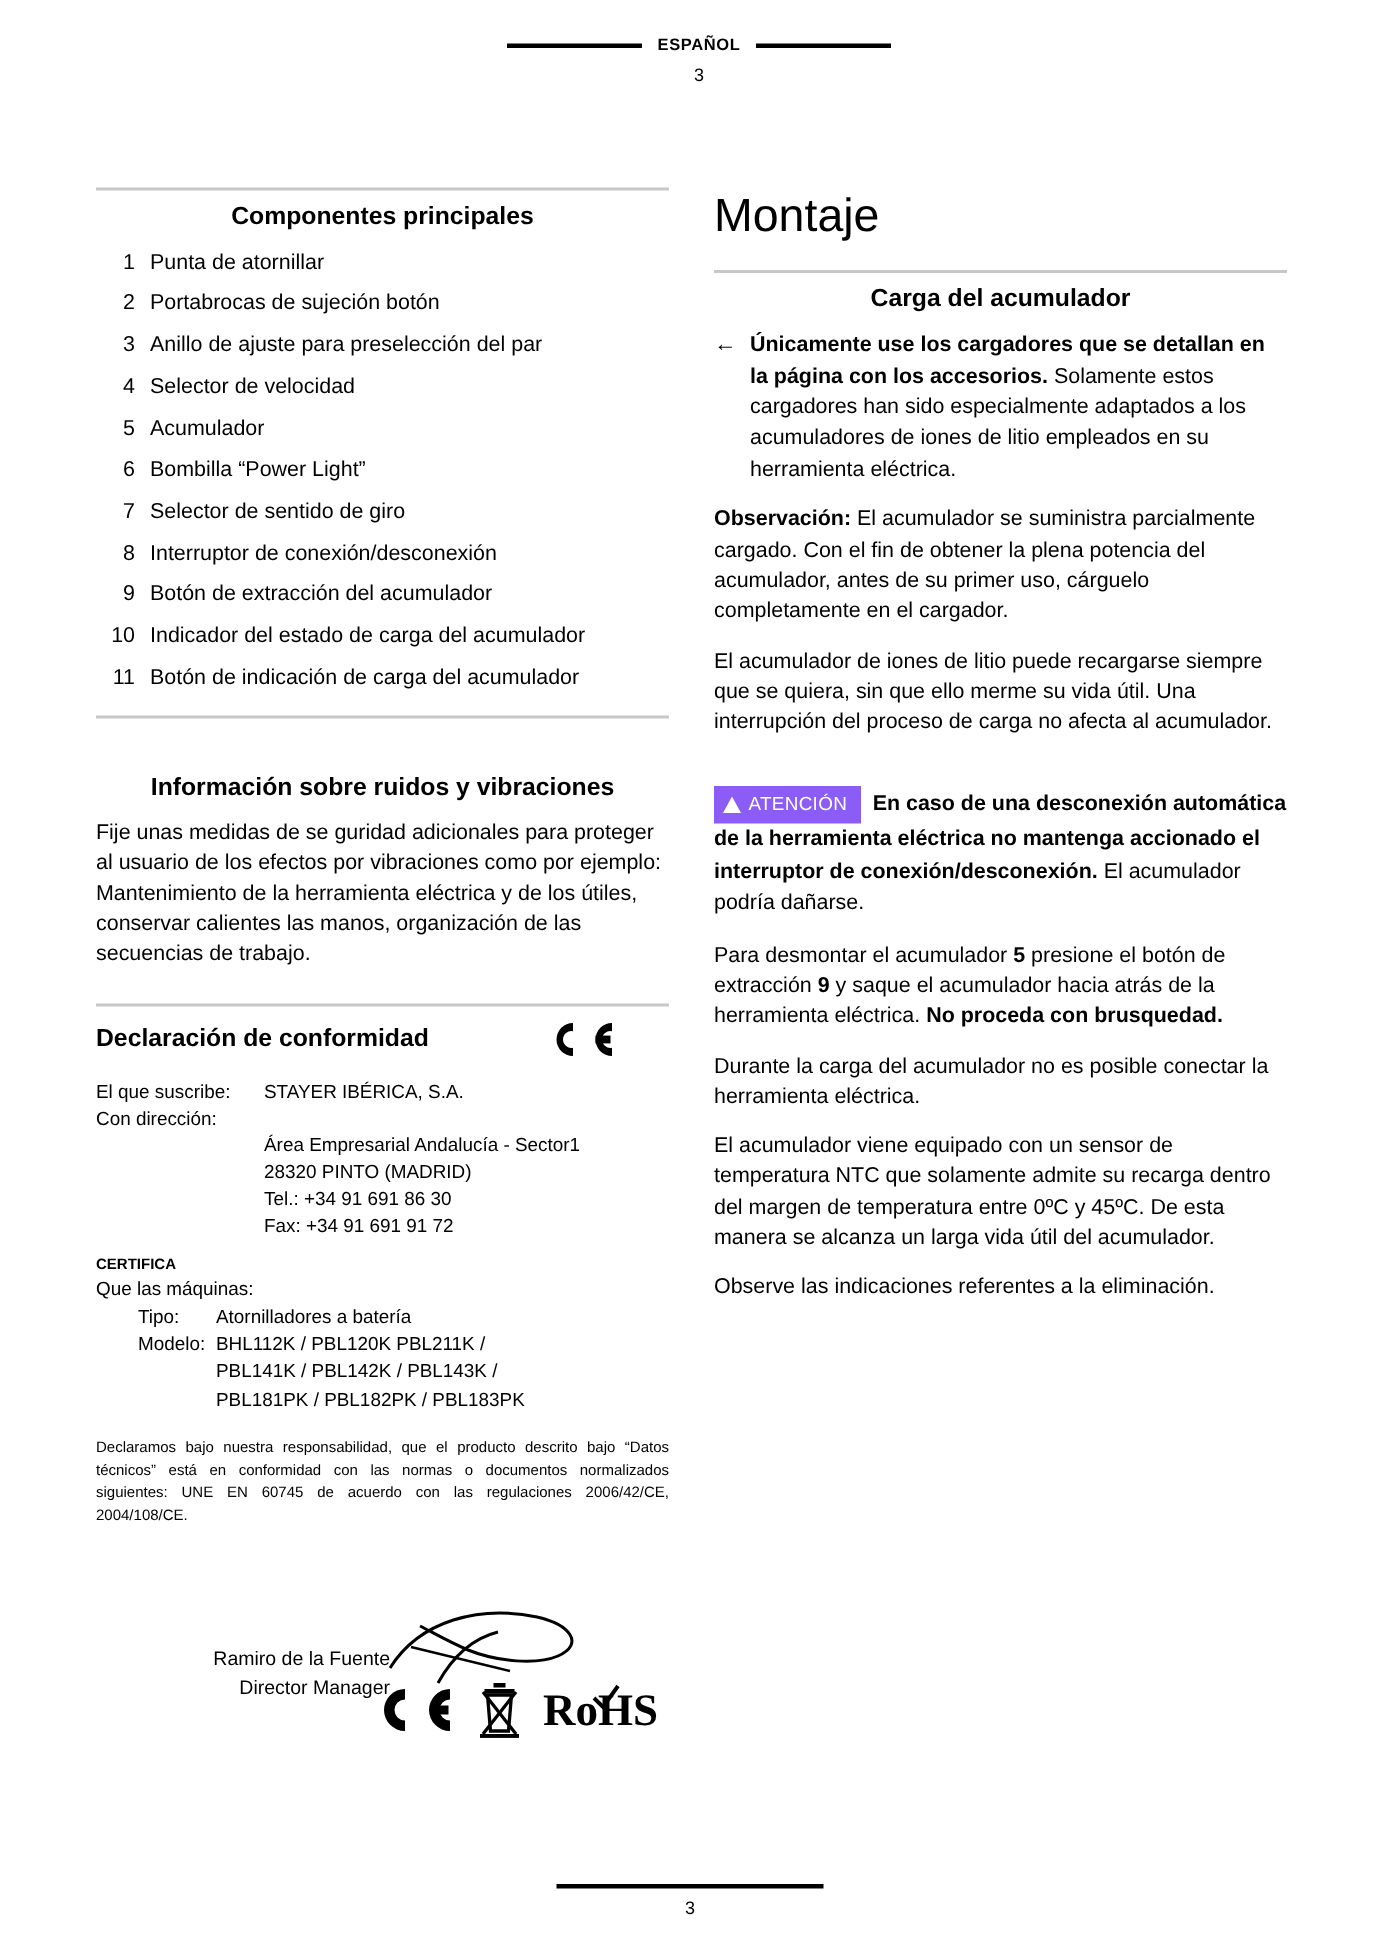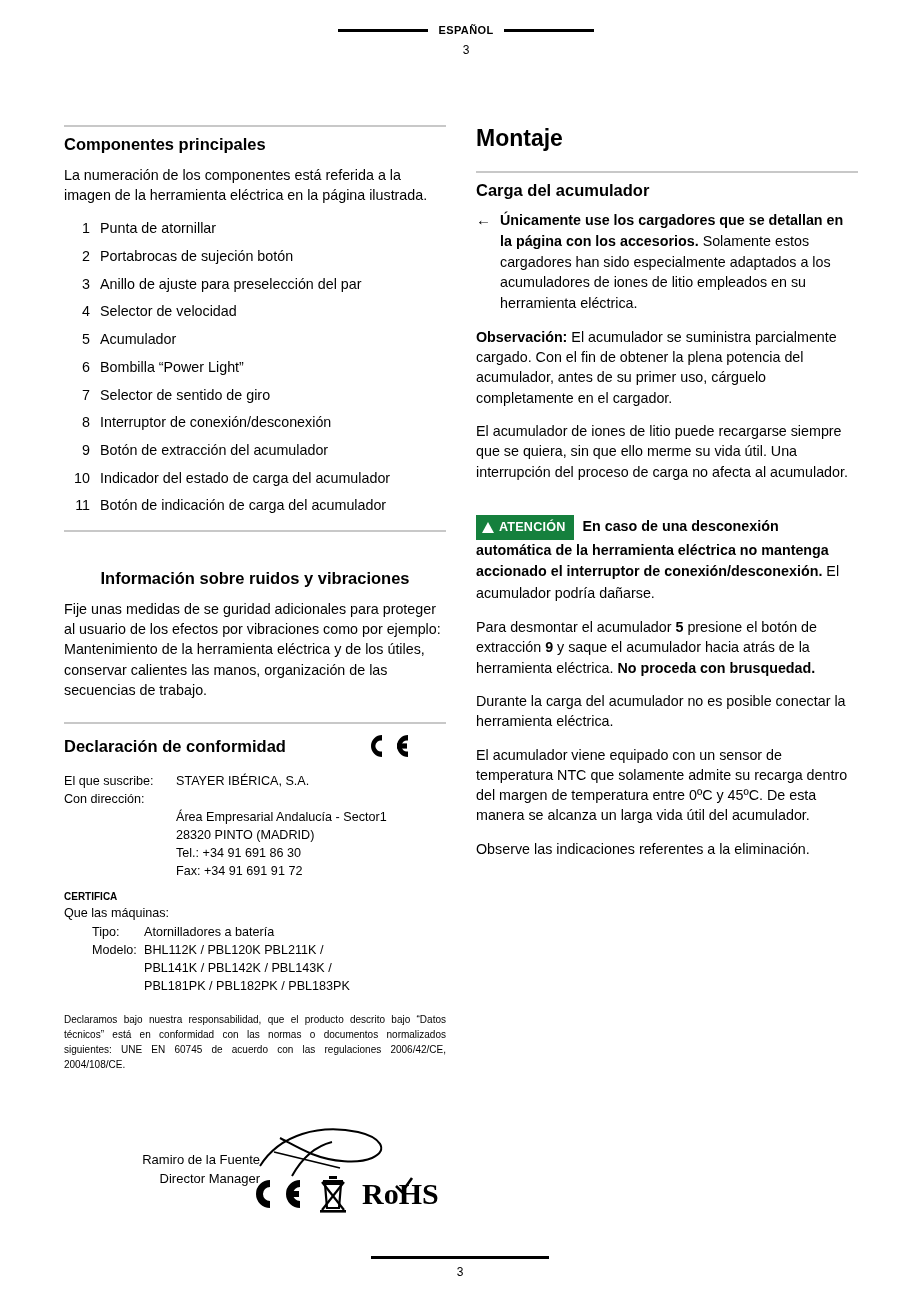--- a/index.html
+++ b/index.html
@@ -91,24 +91,25 @@
     height: 2px;
     background: #c8c8c8;
     width: 100%;
     margin: 0 0 7px 0;
   }
   h2.section-title {
     font-size: 16.5px;
     font-weight: bold;
     margin: 0 0 10px 0;
     line-height: 1.25;
+    text-align: center;
   }
   h1.big-title {
-    font-size: 23px;
-    font-weight: bold;
+    font-size: 31px;
+    font-weight: normal;
     margin: 0 0 18px 0;
     line-height: 1.2;
   }
   p.body {
     font-size: 14.3px;
     line-height: 1.42;
     margin: 0 0 13px 0;
     text-align: left;
   }
 
@@ -239,24 +240,24 @@
   .arrow-text {
     flex: 1;
     text-align: left;
   }
   .b { font-weight: bold; }
 
   .warn-badge {
     display: inline-flex;
     align-items: center;
     gap: 5px;
-    background: #15803d;
+    background: #8b5cf6;
     color: #fff;
     font-size: 12.6px;
-    font-weight: bold;
+    font-weight: normal;
     padding: 3px 9px 3px 6px;
     letter-spacing: 0.2px;
     vertical-align: middle;
     margin-right: 8px;
   }
   .warn-tri {
     display: inline-block;
     width: 0;
     height: 0;
     border-left: 6px solid transparent;
@@ -283,21 +284,20 @@
       <div class="hrule"></div>
     </div>
     <div class="header-pagenum">3</div>
   </div>
 
   <div class="col col-left">
 
     <div>
       <div class="sec-rule"></div>
       <h2 class="section-title">Componentes principales</h2>
-      <p class="body">La numeración de los componentes está referida a la imagen de la herramienta eléctrica en la página ilustrada.</p>
 
       <div class="comp-list">
         <div class="comp-row">
           <div class="comp-num">1</div>
           <div class="comp-text">Punta de atornillar</div>
         </div>
         <div class="comp-row">
           <div class="comp-num">2</div>
           <div class="comp-text">Portabrocas de sujeción botón</div>
         </div>

